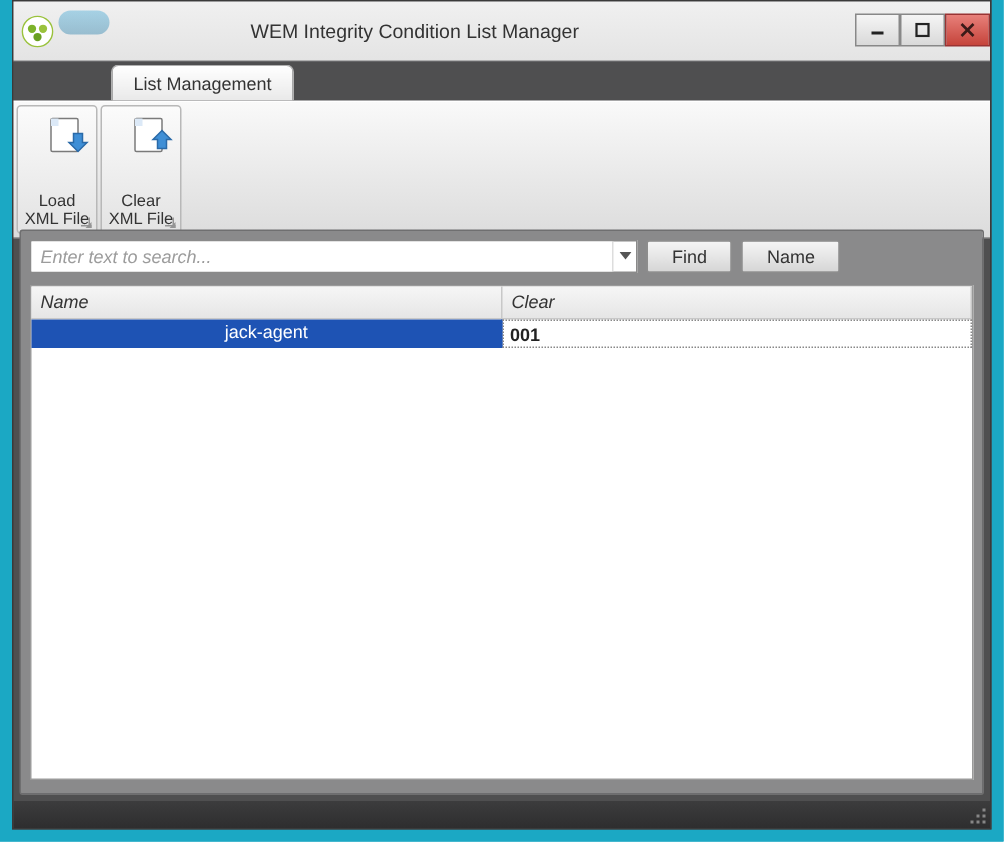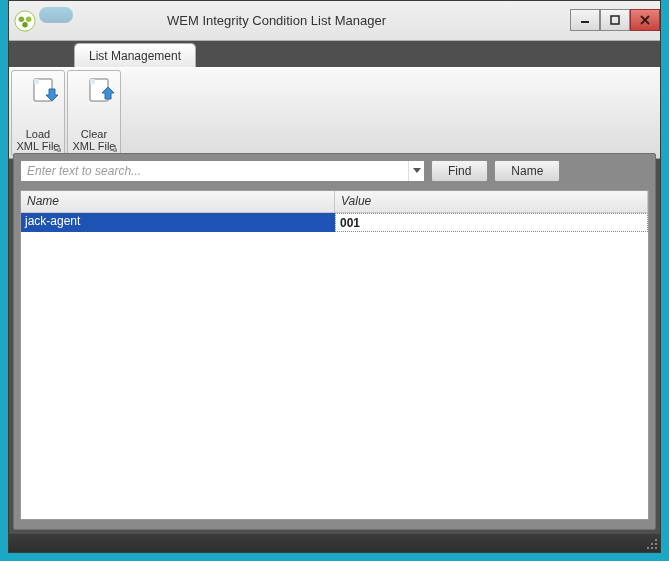--- a/index.html
+++ b/index.html
@@ -43,21 +43,21 @@
   .btn { height: 22px; padding: 0 16px; background: linear-gradient(#f5f5f5,#d6d6d6); border: 1px solid #8d8d8d; border-radius: 2px; font-size: 12px; color: #333; cursor: pointer; }
 
   
   .grid { background: #fff; border: 1px solid #9a9a9a; height: 330px; }
   .grid-head { display: flex; height: 22px; background: linear-gradient(#f6f6f6,#e6e6e6); border-bottom: 1px solid #c8c8c8; }
   .gh { padding: 3px 6px; font-size: 12px; color: #333; border-right: 1px solid #c8c8c8; font-style: italic; }
   .gh.name { flex: 0 0 314px; }
   .gh.value { flex: 1; }
   .grid-body { }
   .grid-row { display: flex; height: 19px; }
-  .gc { padding: 1px 4px; font-size: 12px; overflow:hidden; }
+  .gc { padding: 1px 4px; font-size: 12px; overflow:hidden;text-align:center; }
   .gc.name { flex: 0 0 314px; background: #1e53b4; color: #fff; border-right:1px solid #1e53b4; }
   .gc.value { flex: 1; border: 1px dotted #888; margin: 0; padding: 0 4px; color:#222; display:flex; align-items:center;font-weight:bold; }
 
   
   .statusbar { position: absolute; left: 0; right: 0; bottom: 0; height: 18px; background: linear-gradient(#3c3c3d,#2e2e2f); }
   .resize-grip { position: absolute; right: 2px; bottom: 2px; width: 14px; height: 14px; opacity: 0.7; }
   .resize-grip span { position:absolute; width:2px; height:2px; background:#aaa; }
 </style>
 </head>
 <body>
@@ -136,21 +136,21 @@
               </svg>
           </div>
         </div>
         <button class="btn">Find</button>
         <button class="btn">Name</button>
       </div>
 
       <div class="grid">
         <div class="grid-head">
           <div class="gh name">Name</div>
-          <div class="gh value">Value</div>
+          <div class="gh value">Clear</div>
         </div>
         <div class="grid-body">
           <div class="grid-row">
             <div class="gc name">jack-agent</div>
             <div class="gc value">001</div>
           </div>
         </div>
       </div>
     </div>
 

